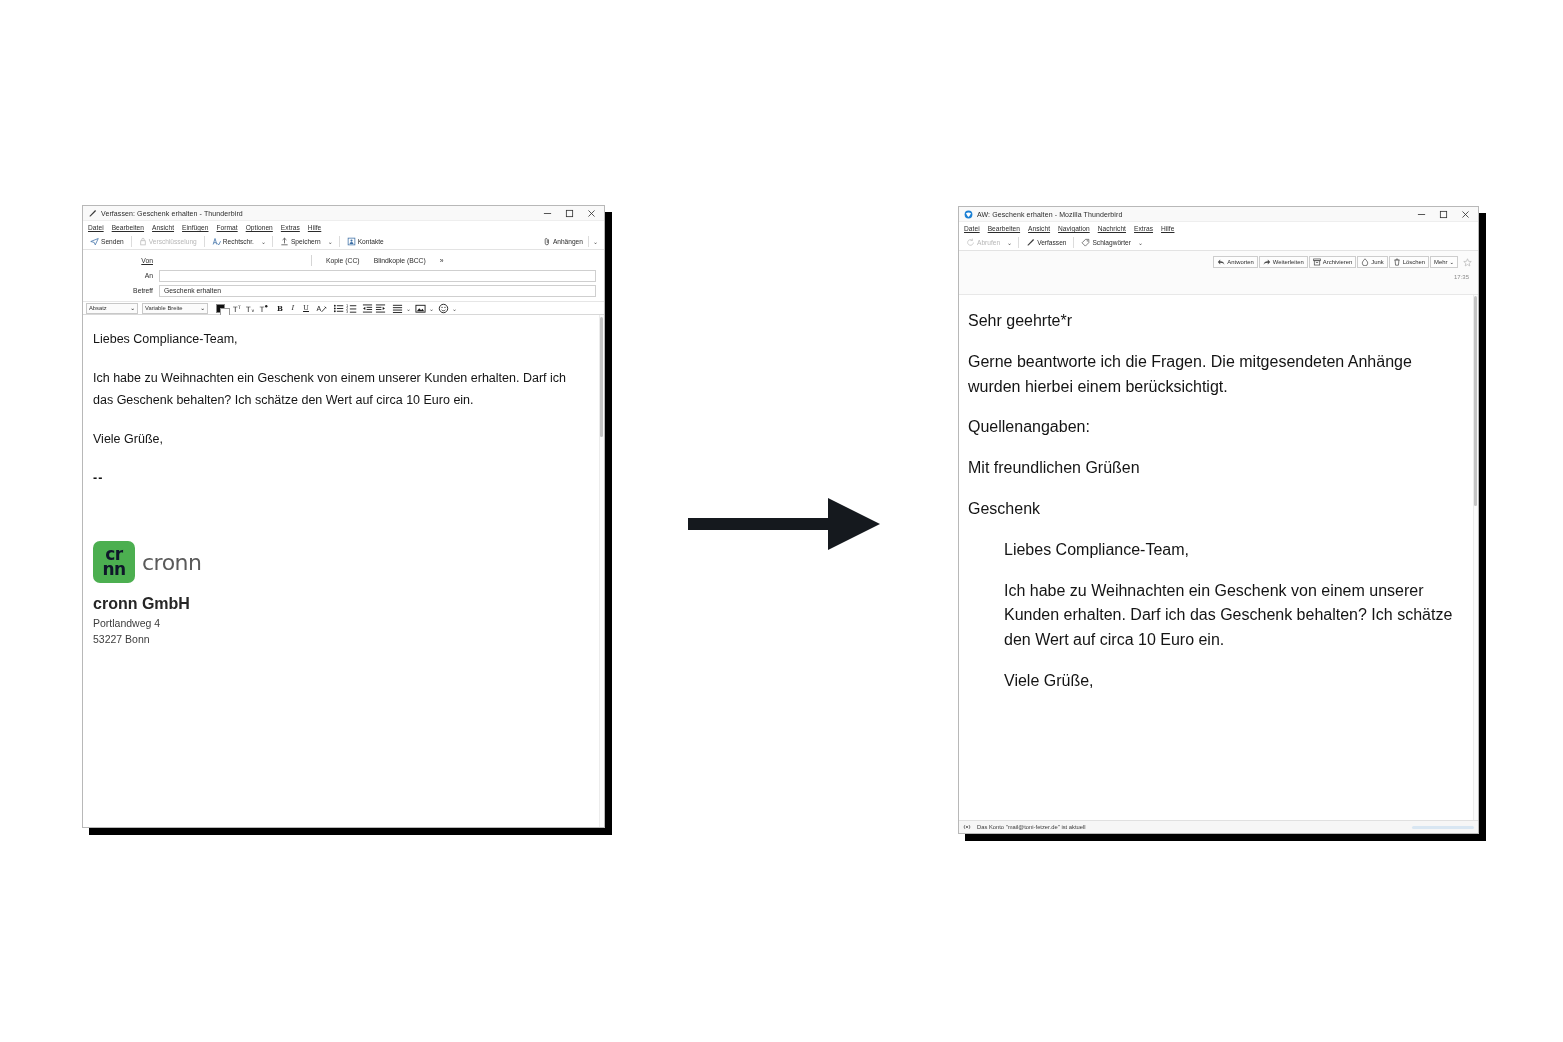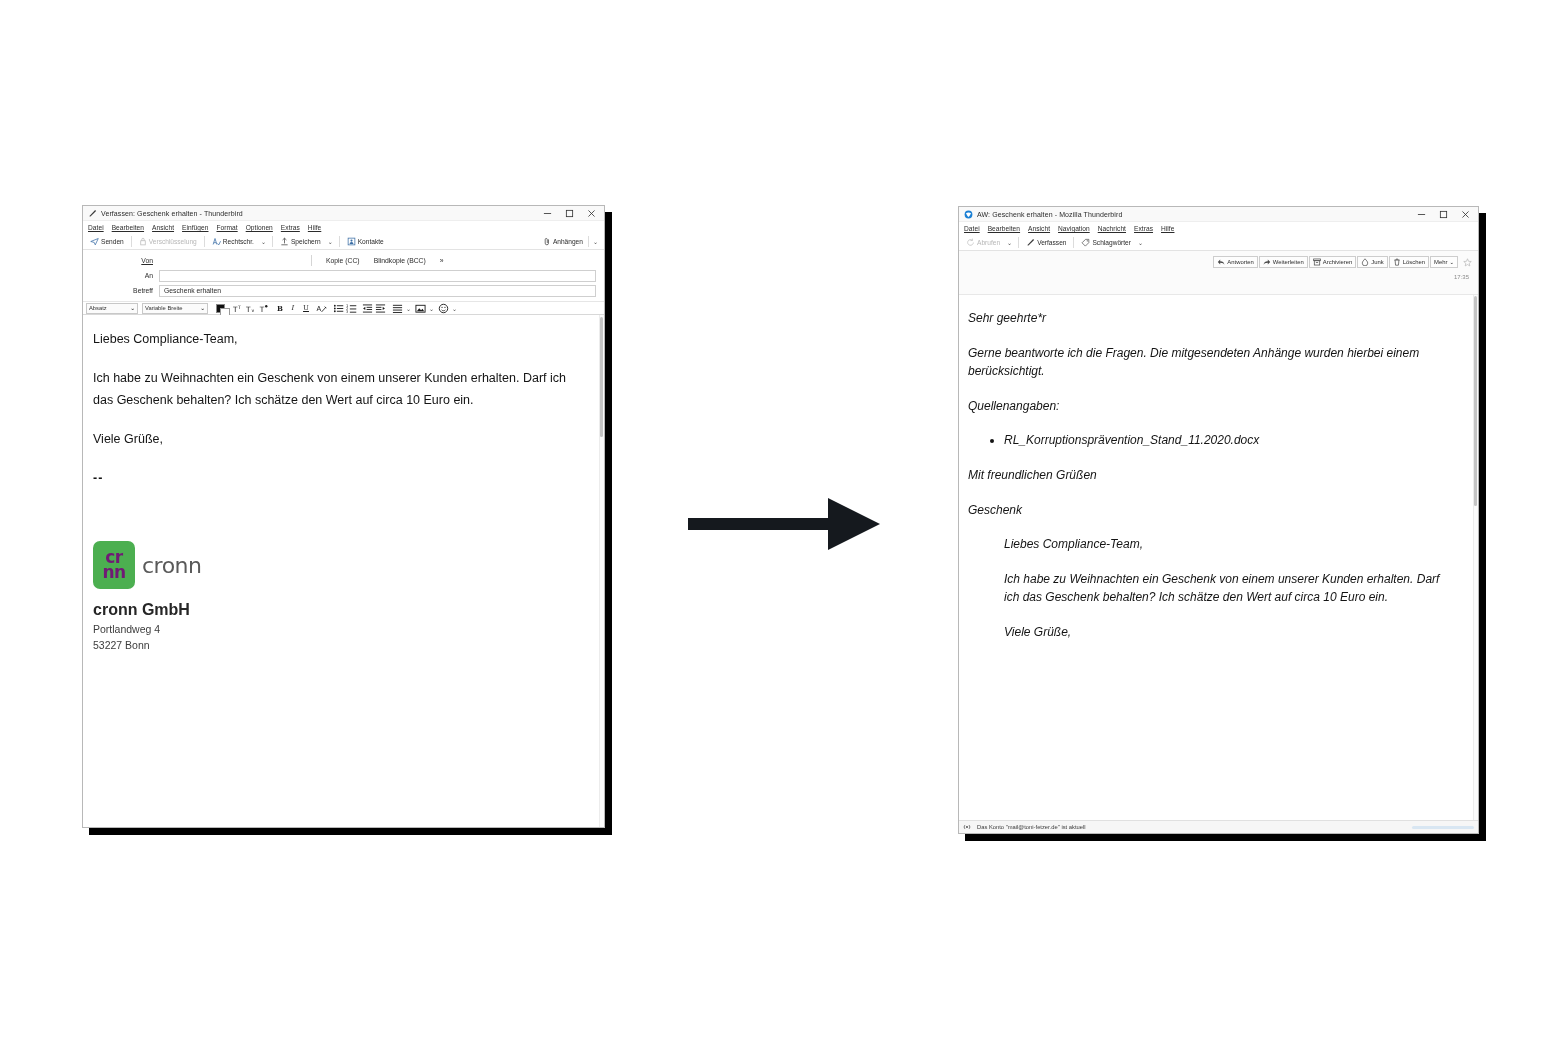--- a/index.html
+++ b/index.html
@@ -155,23 +155,23 @@
   .compose-text {
     padding: 14px 18px 0 10px;
     font-size: 12.5px; color:#141414; line-height: 1.75;
   }
   .compose-text p { margin: 0 0 17px 0; }
   .dashes { font-size: 12.5px; color:#141414; font-weight:700; letter-spacing:1px; }
 
   .sig { padding: 0 10px; }
   .logo-row { display:flex; align-items:center; gap:7px; margin-bottom: 9px; }
   .logo-sq {
-    width: 42px; height: 48px; background:#4caf50; border-radius: 7px;
+    width: 42px; height: 42px; background:#4caf50; border-radius: 7px;
     display:flex; flex-direction:column; align-items:center; justify-content:center;
-    color:#701a75; font-weight:700; line-height: 0.88; letter-spacing:-0.5px;
+    color:#0f172a; font-weight:700; line-height: 0.88; letter-spacing:-0.5px;
   }
   .logo-sq span { font-size: 17px; font-family:"DejaVu Sans", sans-serif; }
   .logo-word { font-size: 22px; color:#5a5a5a; letter-spacing:-0.5px; font-family:"DejaVu Sans", sans-serif;}
   .sig-l1 { font-size: 16px; font-weight:700; color:#262626; line-height:1.5; }
   .sig-l2 { font-size: 10.5px; color:#3d3d3d; line-height:1.5; }
 
   
   .reader-actions {
     height: 22px; background:#fbfbfb;
     display:flex; align-items:center; justify-content:flex-end;
@@ -188,21 +188,21 @@
     border-bottom: 1px solid #e8e8e8;
     display:flex; align-items:flex-start; justify-content:flex-end;
     padding: 1px 9px 0 0; flex:0 0 auto;
   }
   .meta-time { font-size: 6px; color:#8a8a8a; }
   .reader-body {
     flex:1 1 auto; position:relative; overflow:hidden; background:#ffffff;
   }
   .reader-text {
     padding: 14px 22px 0 9px;
-    font-size: 12px; color:#141414; line-height: 1.55; font-style: italic;
+    font-size: 16px; color:#141414; line-height: 1.55;
   }
   .reader-text p { margin: 0 0 16px 0; }
   .reader-text ul { margin: 0 0 16px 0; padding-left: 36px; }
   .reader-text li { margin:0; }
   .quote { padding-left: 36px; }
   .quote p { margin: 0 0 16px 0; }
 
   .statusbar {
     height: 13px; background:#f6f6f6; border-top:1px solid #e0e0e0;
     display:flex; align-items:center; padding: 0 4px; flex:0 0 auto;
@@ -610,23 +610,20 @@
 
   <div class="reader-meta">
     <span class="meta-time">17:35</span>
   </div>
 
   <div class="reader-body">
     <div class="reader-text">
       <p>Sehr geehrte*r</p>
       <p>Gerne beantworte ich die Fragen. Die mitgesendeten Anhänge wurden hierbei einem berücksichtigt.</p>
       <p>Quellenangaben:</p>
-      <ul>
-        <li>RL_Korruptionsprävention_Stand_11.2020.docx</li>
-      </ul>
       <p>Mit freundlichen Grüßen</p>
       <p>Geschenk</p>
       <div class="quote">
         <p>Liebes Compliance-Team,</p>
         <p>Ich habe zu Weihnachten ein Geschenk von einem unserer Kunden erhalten. Darf ich das Geschenk behalten? Ich schätze den Wert auf circa 10 Euro ein.</p>
         <p>Viele Grüße,</p>
       </div>
     </div>
     <div class="scrolltrack">
       <div class="scrollthumb" style="top:1px; height:210px;"></div>

